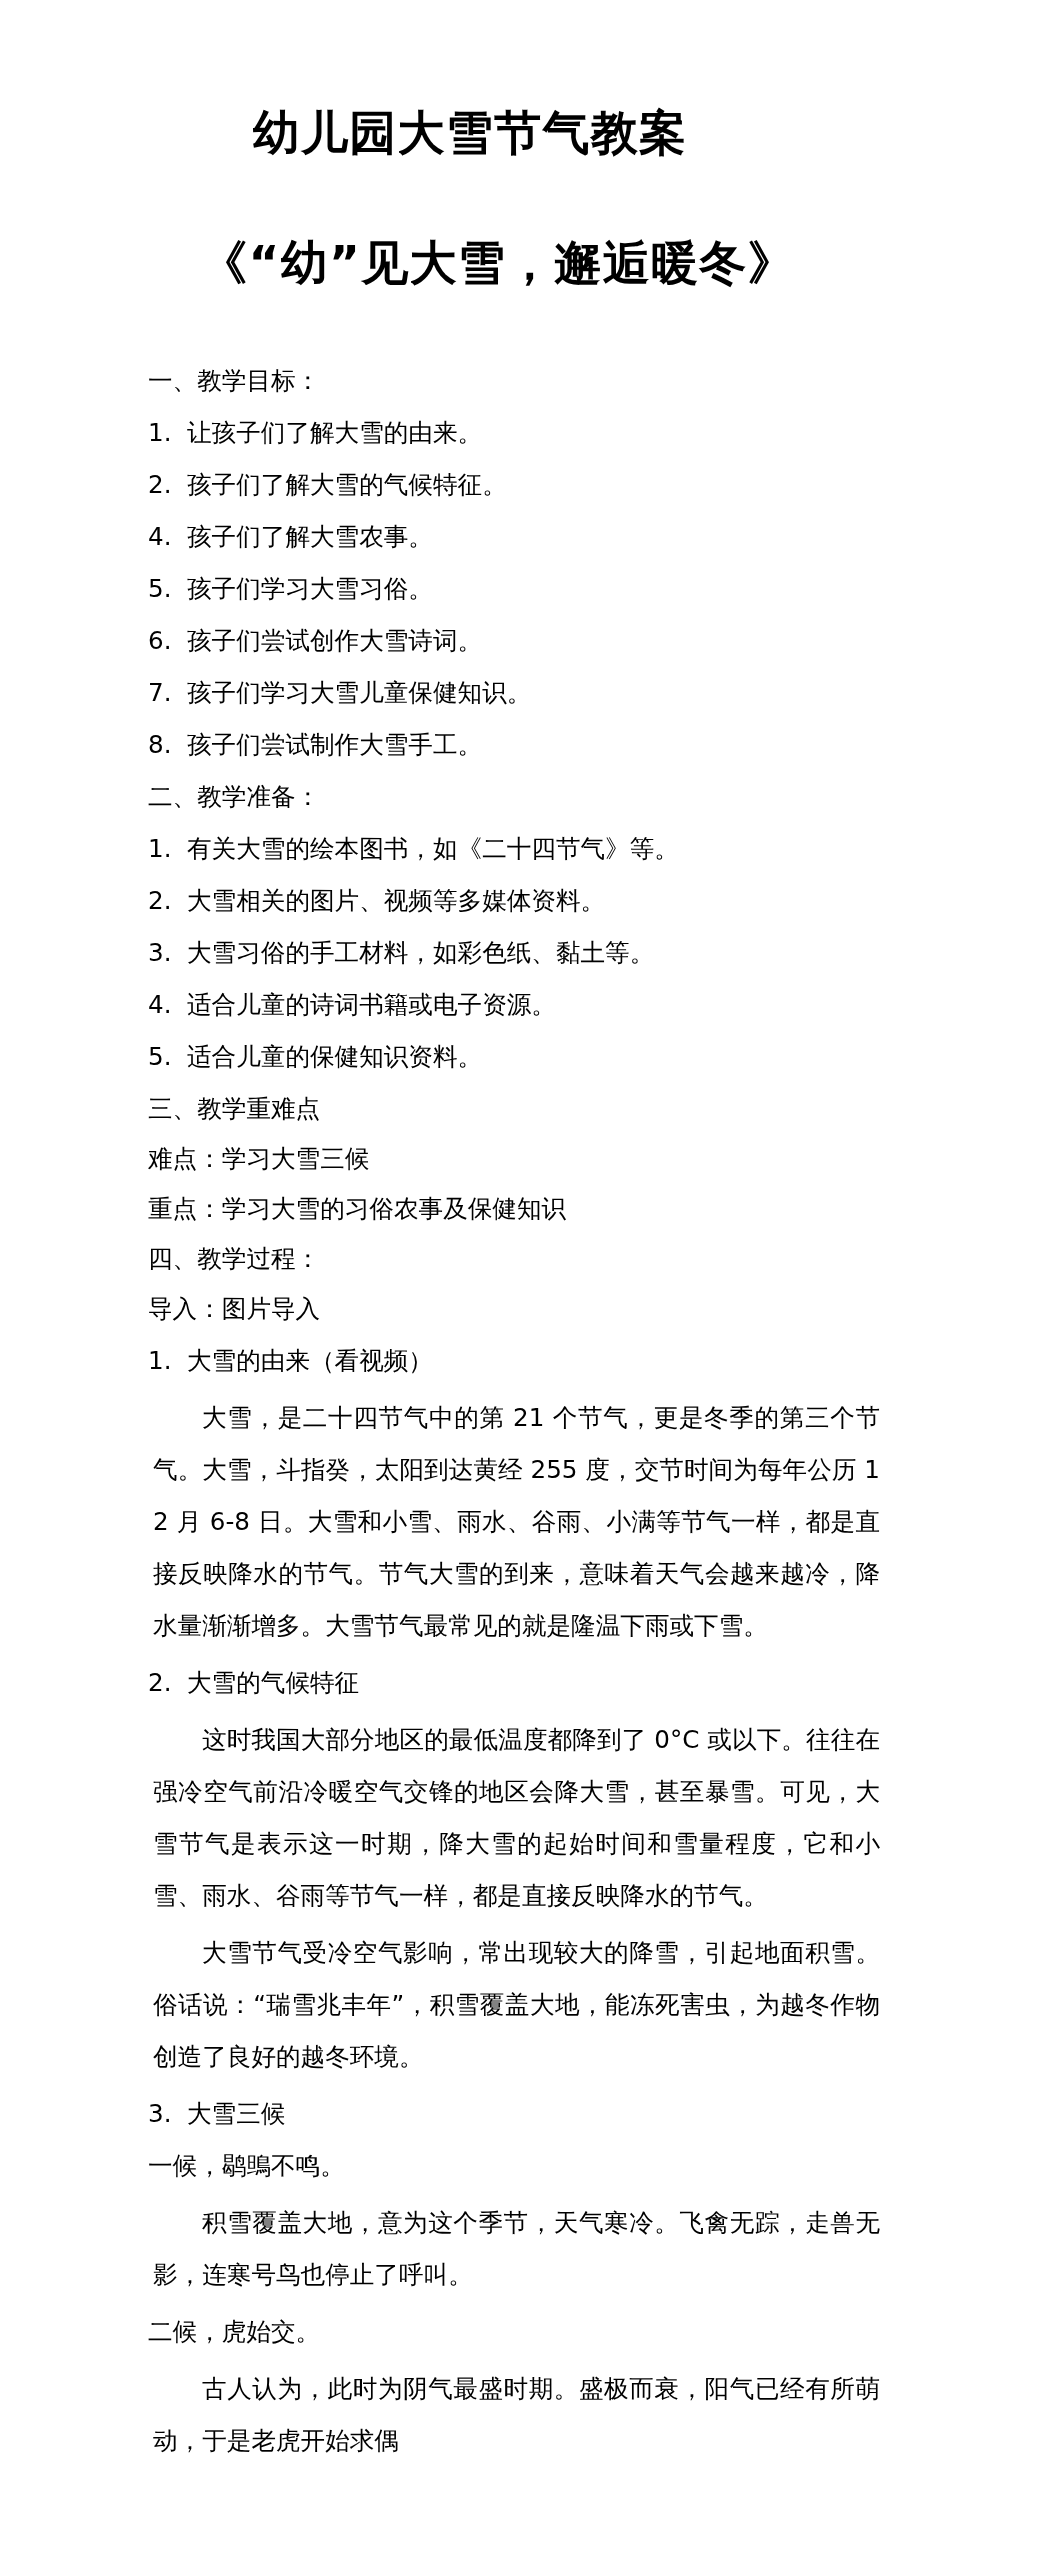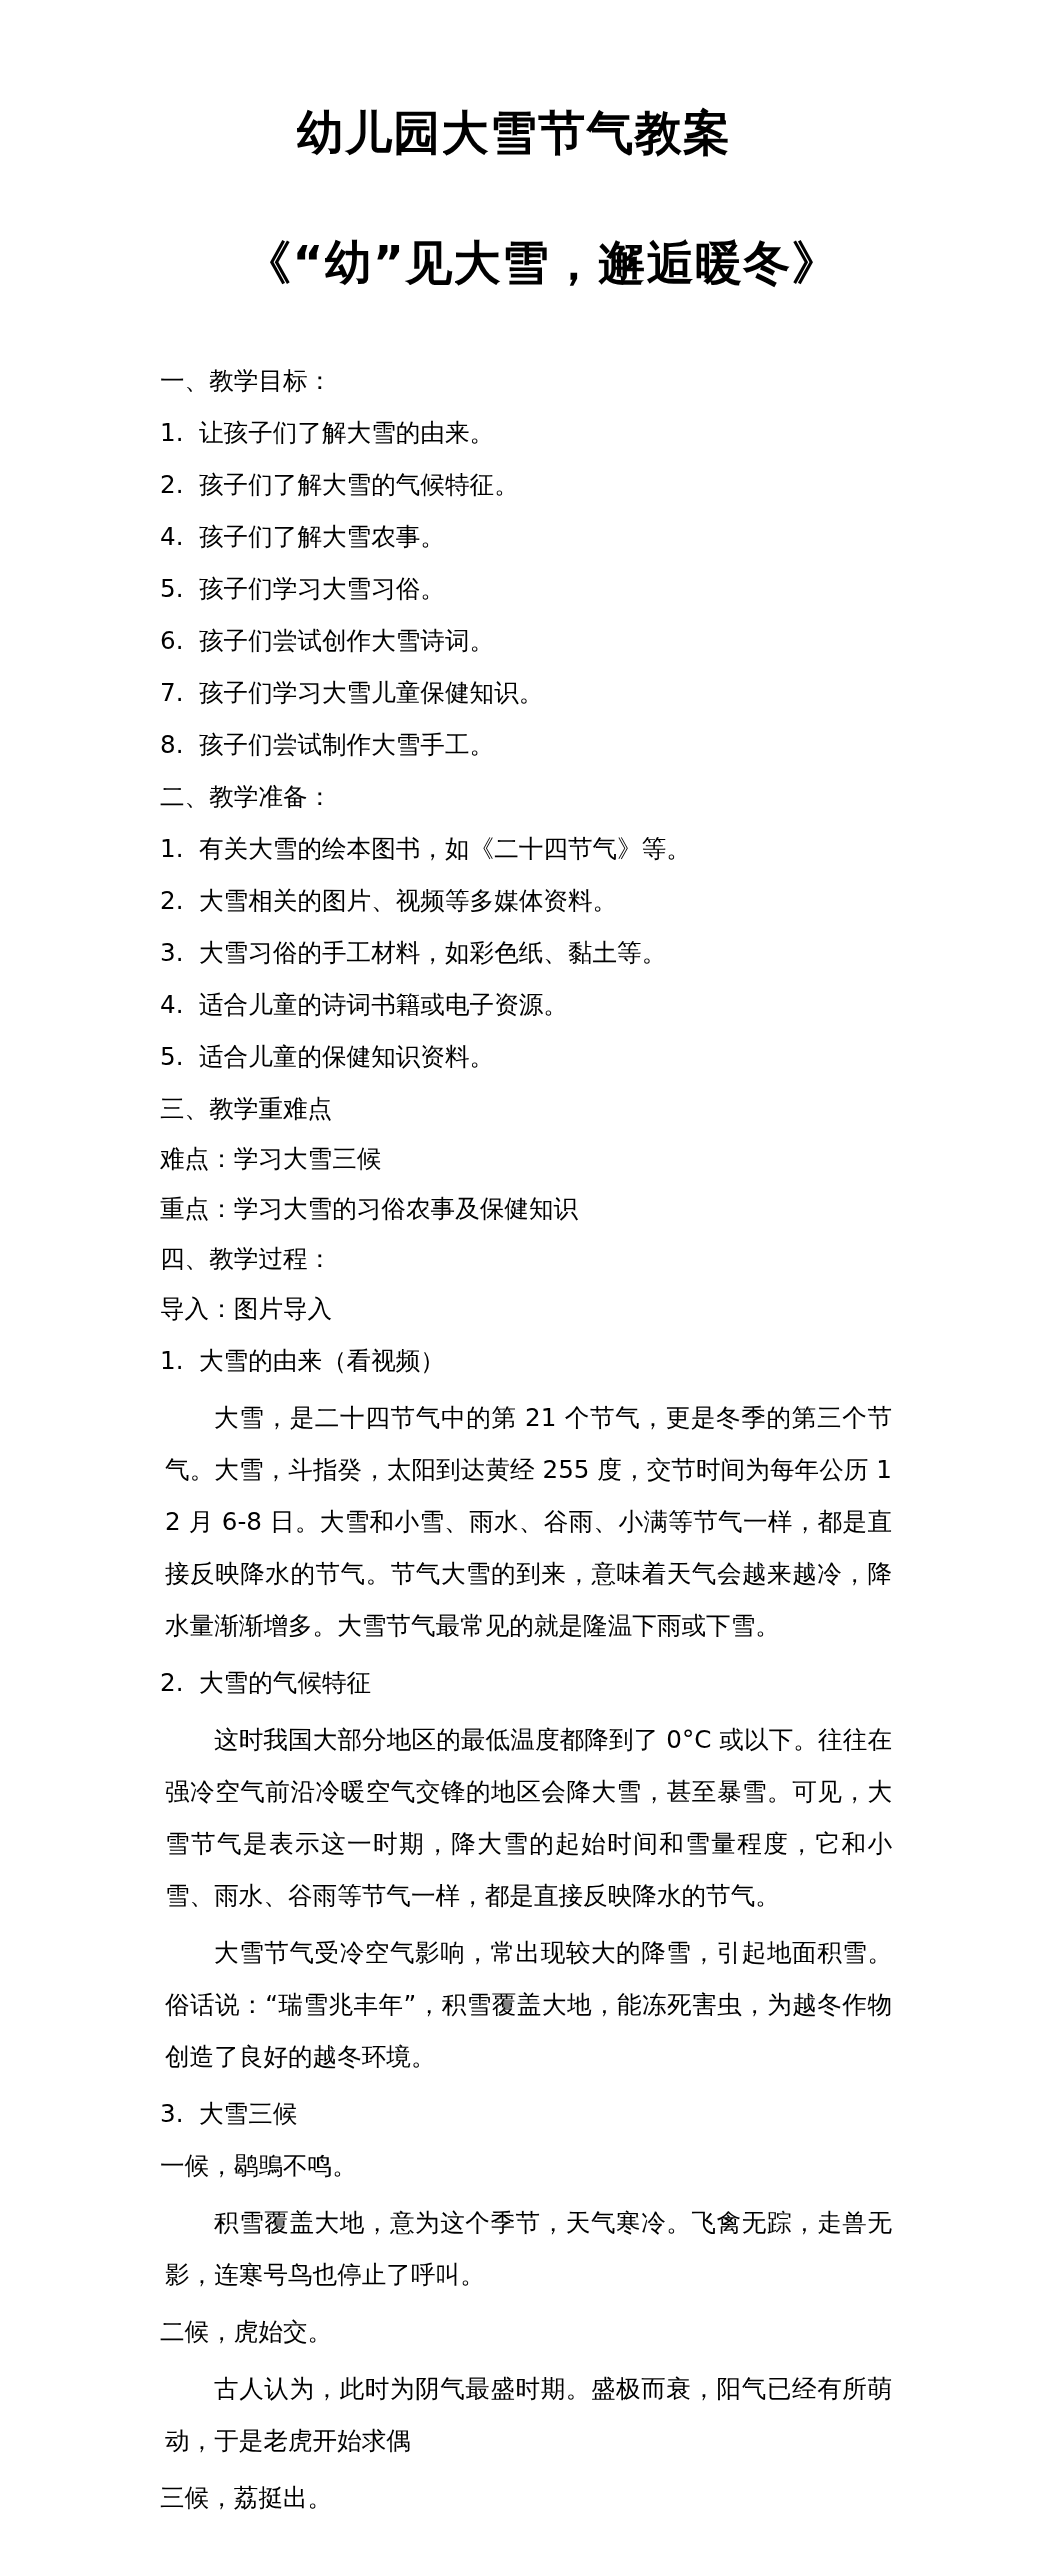--- a/index.html
+++ b/index.html
@@ -23,28 +23,27 @@
     .title {
       position: absolute;
       left: 0;
       width: 940px;
       text-align: center;
       font-weight: bold;
       font-size: 47px;
       line-height: 53px;
       letter-spacing: 1.3px;
       margin: 0;
-      padding-left: 44px;
     }
     .title.main { top: 106px; }
     .title.sub  { top: 236px; margin-left: 28px; }
 
     .body-col {
       position: absolute;
-      left: 160px;
+      left: 148px;
       top: 355px;
       width: 737px;
     }
     .line {
       font-size: 24.6px;
       line-height: 52px;
       height: 52px;
       white-space: nowrap;
       margin: 0;
     }
@@ -101,17 +100,16 @@
 
     <div class="line"><span class="num">2.</span><span>大雪的气候特征</span></div>
     <p class="para">这时我国大部分地区的最低温度都降到了 0°C 或以下。往往在强冷空气前沿冷暖空气交锋的地区会降大雪，甚至暴雪。可见，大雪节气是表示这一时期，降大雪的起始时间和雪量程度，它和小雪、雨水、谷雨等节气一样，都是直接反映降水的节气。</p>
     <p class="para">大雪节气受冷空气影响，常出现较大的降雪，引起地面积雪。俗话说：“瑞雪兆丰年”，积雪覆盖大地，能冻死害虫，为越冬作物创造了良好的越冬环境。</p>
 
     <div class="line"><span class="num">3.</span><span>大雪三候</span></div>
     <div class="line">一候，鹖鴠不鸣。</div>
     <p class="para">积雪覆盖大地，意为这个季节，天气寒冷。飞禽无踪，走兽无影，连寒号鸟也停止了呼叫。</p>
     <div class="line">二候，虎始交。</div>
     <p class="para">古人认为，此时为阴气最盛时期。盛极而衰，阳气已经有所萌动，于是老虎开始求偶</p>
-    <div class="line">三候，荔挺出。</div>
 
   </div>
 </div>
 
 
 </body></html>

